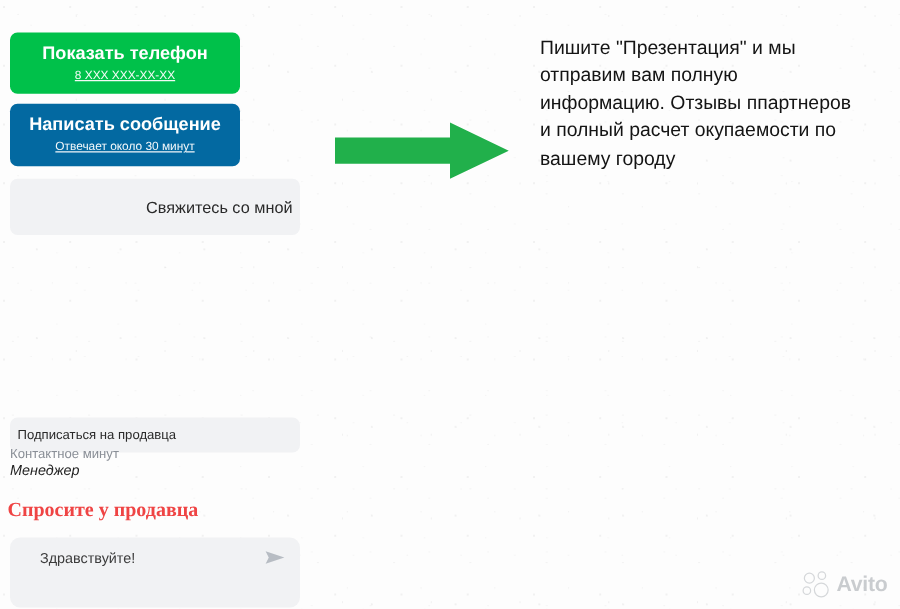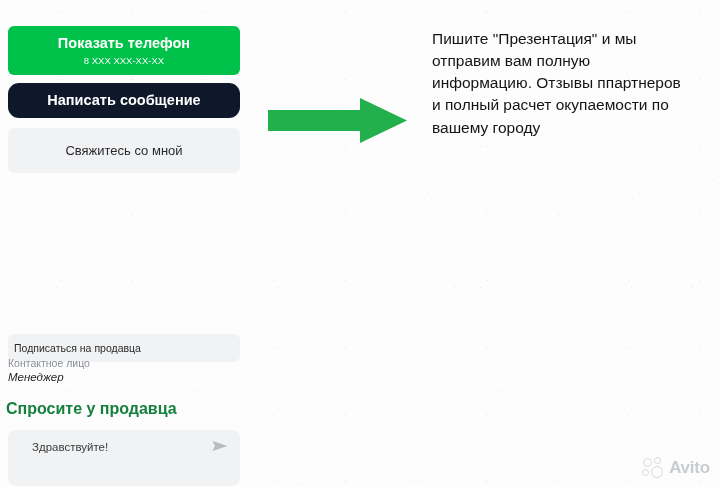--- a/index.html
+++ b/index.html
@@ -31,48 +31,49 @@
   }
 
   .panel {
     position: absolute;
     left: 8px;
     top: 26px;
     width: 232px;
   }
 
   .btn {
-    width: 232px;
+    width: 184px;
     border-radius: 6px;
     text-align: center;
     color: #ffffff;
     padding: 10px 6px 9px;
     line-height: 1.1;
     user-select: none;
   }
   .btn .main {
     font-size: 14.5px;
     font-weight: bold;
     display: block;
   }
   .btn .sub {
     font-size: 9.5px;
     display: block;
     margin-top: 4px;
     opacity: 0.95;
+    text-decoration: underline;
   }
   .btn-phone { background: #00c14a; }
-  .btn-message { background: #0f172a; margin-top: 8px; border-radius: 11px; }
+  .btn-message { background: #0369a1; margin-top: 8px; }
 
   .btn-grey {
     width: 232px;
     border-radius: 6px;
     background: #f1f2f4;
     color: #2a2a2a;
-    text-align: center;
+    text-align: right;
     font-size: 13px;
     padding: 15px 6px;
     margin-top: 10px;
     user-select: none;
   }
 
   .subscribe {
     position: absolute;
     left: 8px;
     top: 334px;
@@ -101,21 +102,22 @@
     color: #1f1f1f;
     font-style: italic;
   }
 
   .ask-title {
     position: absolute;
     left: 6px;
     top: 400px;
     font-size: 16px;
     font-weight: bold;
-    color: #15803d;
+    color: #ef4444;
+    font-family: Liberation Serif, serif;
   }
 
   .ask-box {
     position: absolute;
     left: 8px;
     top: 430px;
     width: 232px;
     height: 56px;
     border-radius: 8px;
     background: #f1f2f4;
@@ -190,33 +192,34 @@
 
 <div class="panel">
 
   <div class="btn btn-phone">
     <span class="main">Показать телефон</span>
     <span class="sub">8 XXX XXX-XX-XX</span>
   </div>
 
   <div class="btn btn-message">
     <span class="main">Написать сообщение</span>
+    <span class="sub">Отвечает около 30 минут</span>
   </div>
 
   <div class="btn-grey">
     <span>Свяжитесь со мной</span>
   </div>
 
 </div>
 
 <div class="subscribe">
   <span>Подписаться на продавца</span>
 </div>
 
-<div class="contact-label">Контактное лицо</div>
+<div class="contact-label">Контактное минут</div>
 <div class="contact-name">Менеджер</div>
 
 <div class="ask-title">Спросите у продавца</div>
 
 <div class="ask-box">
   <div class="ph">Здравствуйте!</div>
   <svg class="send-icon" viewBox="0 0 16 12">
     <path d="M0.5 1 L15.5 6 L0.5 11 L3 6 Z" fill="#b7bcc3"></path>
   </svg>
 </div>

